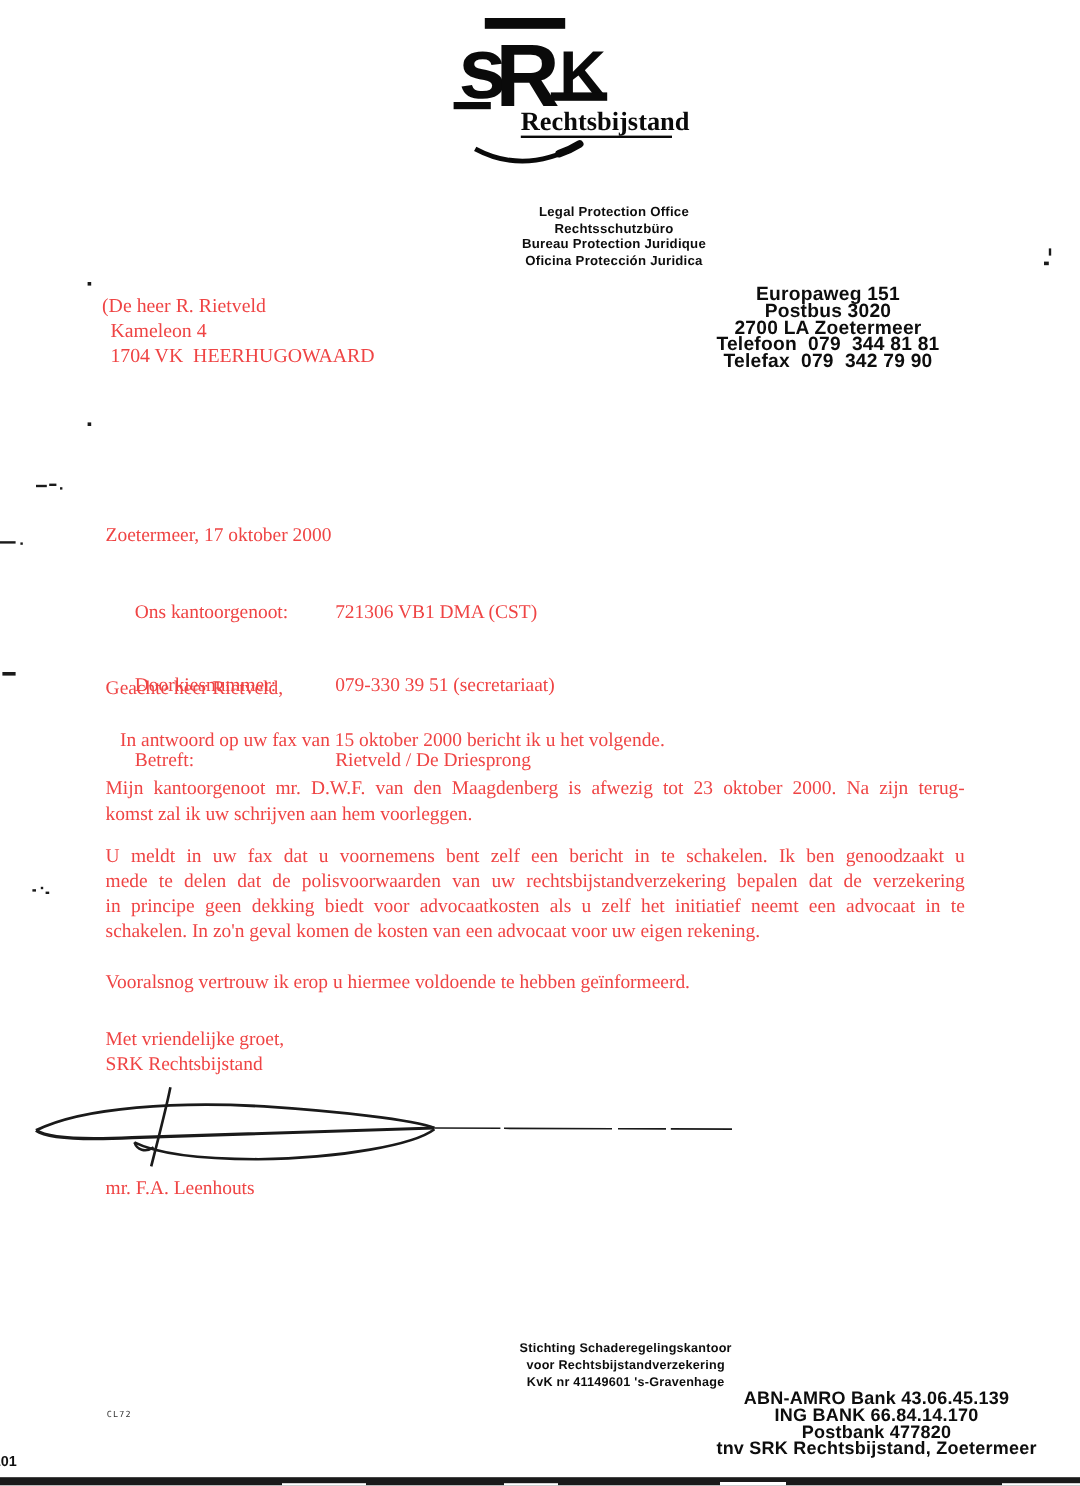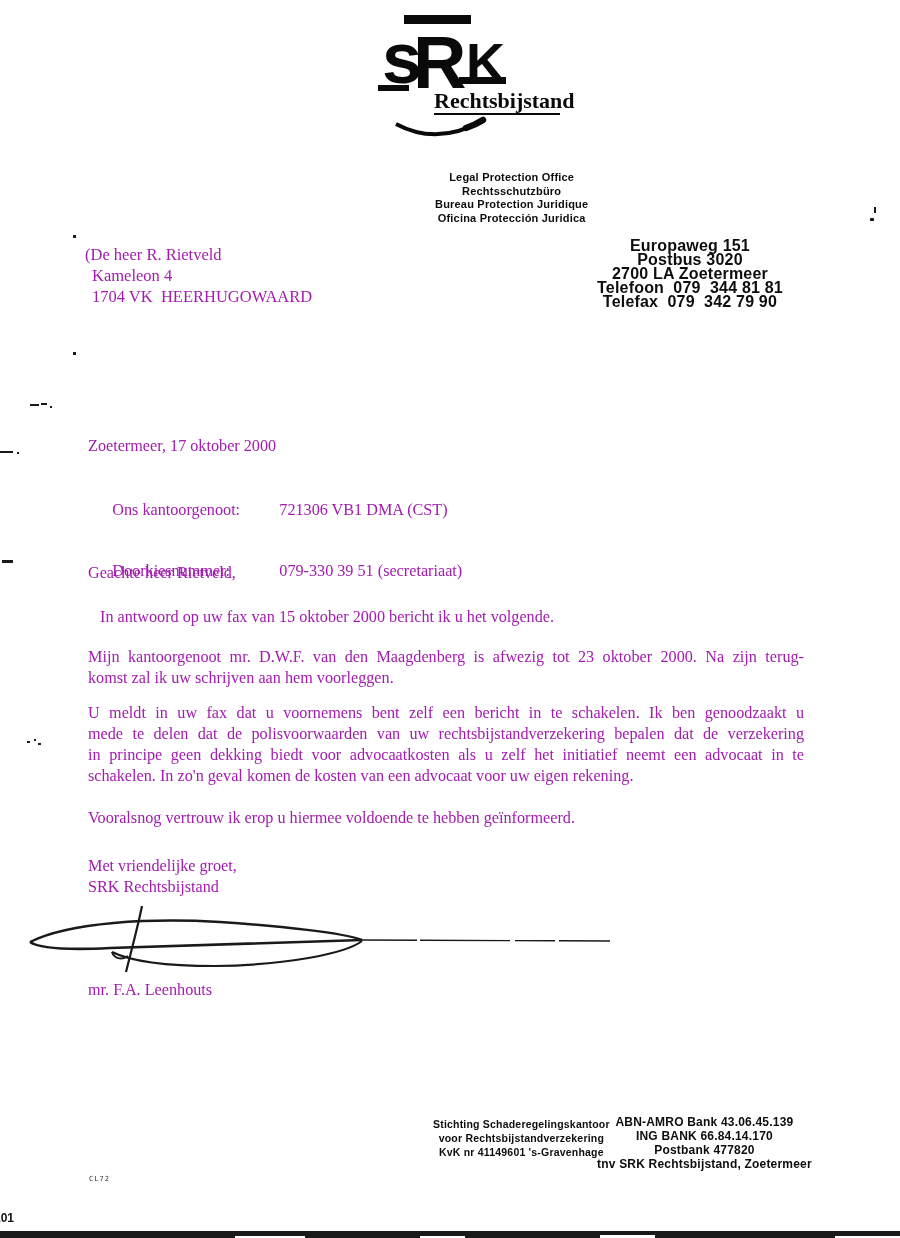--- a/index.html
+++ b/index.html
@@ -14,24 +14,24 @@
   .wordmark{position:absolute;left:434px;top:88px;font-family:"Liberation Serif",serif;
             font-weight:bold;font-size:22px;color:#0a0a0a;white-space:nowrap;}
 
   
   .lh-block{position:absolute;font-family:"Liberation Sans",sans-serif;font-weight:bold;
             color:#0d0d0d;}
   .lh-block .ln{white-space:pre;text-align:center;}
   #intl-block{left:435px;top:171px;font-size:11px;line-height:13.5px;letter-spacing:.2px;}
   #contact-block{left:597px;top:239px;font-size:16px;line-height:14px;letter-spacing:.2px;}
   #footer-org{left:433px;top:1117px;font-size:10.5px;line-height:14px;letter-spacing:.2px;}
-  #footer-bank{left:597px;top:1115px;font-size:12px;line-height:14px;letter-spacing:.2px;}
+  #footer-bank{left:597px;top:1159px;font-size:15px;line-height:14px;letter-spacing:.2px;}
 
   
-  .bodytext{font-size:16.2px;color:#a21caf;}
+  .bodytext{font-size:16.2px;color:#ef4444;}
   .line{white-space:pre;}
   .pline{white-space:nowrap;width:716px;}
   .just{text-align:justify;text-align-last:justify;}
   #recipient{left:85px;top:244px;font-size:16.5px;line-height:21px;}
   #dateline{left:88px;top:437px;}
   #refs{left:88px;top:479px;line-height:20.5px;}
   #refs .lab{display:inline-block;width:167px;}
   #salutation{left:88px;top:564px;}
   #para-1{left:100px;top:608px;}
   #para-2{left:88px;top:647px;line-height:21px;}
@@ -95,20 +95,23 @@
 
   <div class="abs bodytext line" id="dateline">Zoetermeer, 17 oktober 2000</div>
 
   <div class="abs bodytext" id="refs">
     <div class="line">
       <span class="lab">Ons kantoorgenoot:</span><span>721306 VB1 DMA (CST)</span>
     </div>
     <div class="line">
       <span class="lab">Doorkiesnummer:</span><span>079-330 39 51 (secretariaat)</span>
     </div>
+    <div class="line">
+      <span class="lab">Betreft:</span><span>Rietveld / De Driesprong</span>
+    </div>
   </div>
 
   <div class="abs bodytext line" id="salutation">Geachte heer Rietveld,</div>
 
   <div class="abs bodytext line" id="para-1">In antwoord op uw fax van 15 oktober 2000 bericht ik u het volgende.</div>
 
   <div class="abs bodytext" id="para-2">
     <div class="pline just">Mijn kantoorgenoot mr. D.W.F. van den Maagdenberg is afwezig tot 23 oktober 2000. Na zijn terug-</div>
     <div class="pline">komst zal ik uw schrijven aan hem voorleggen.</div>
   </div>

